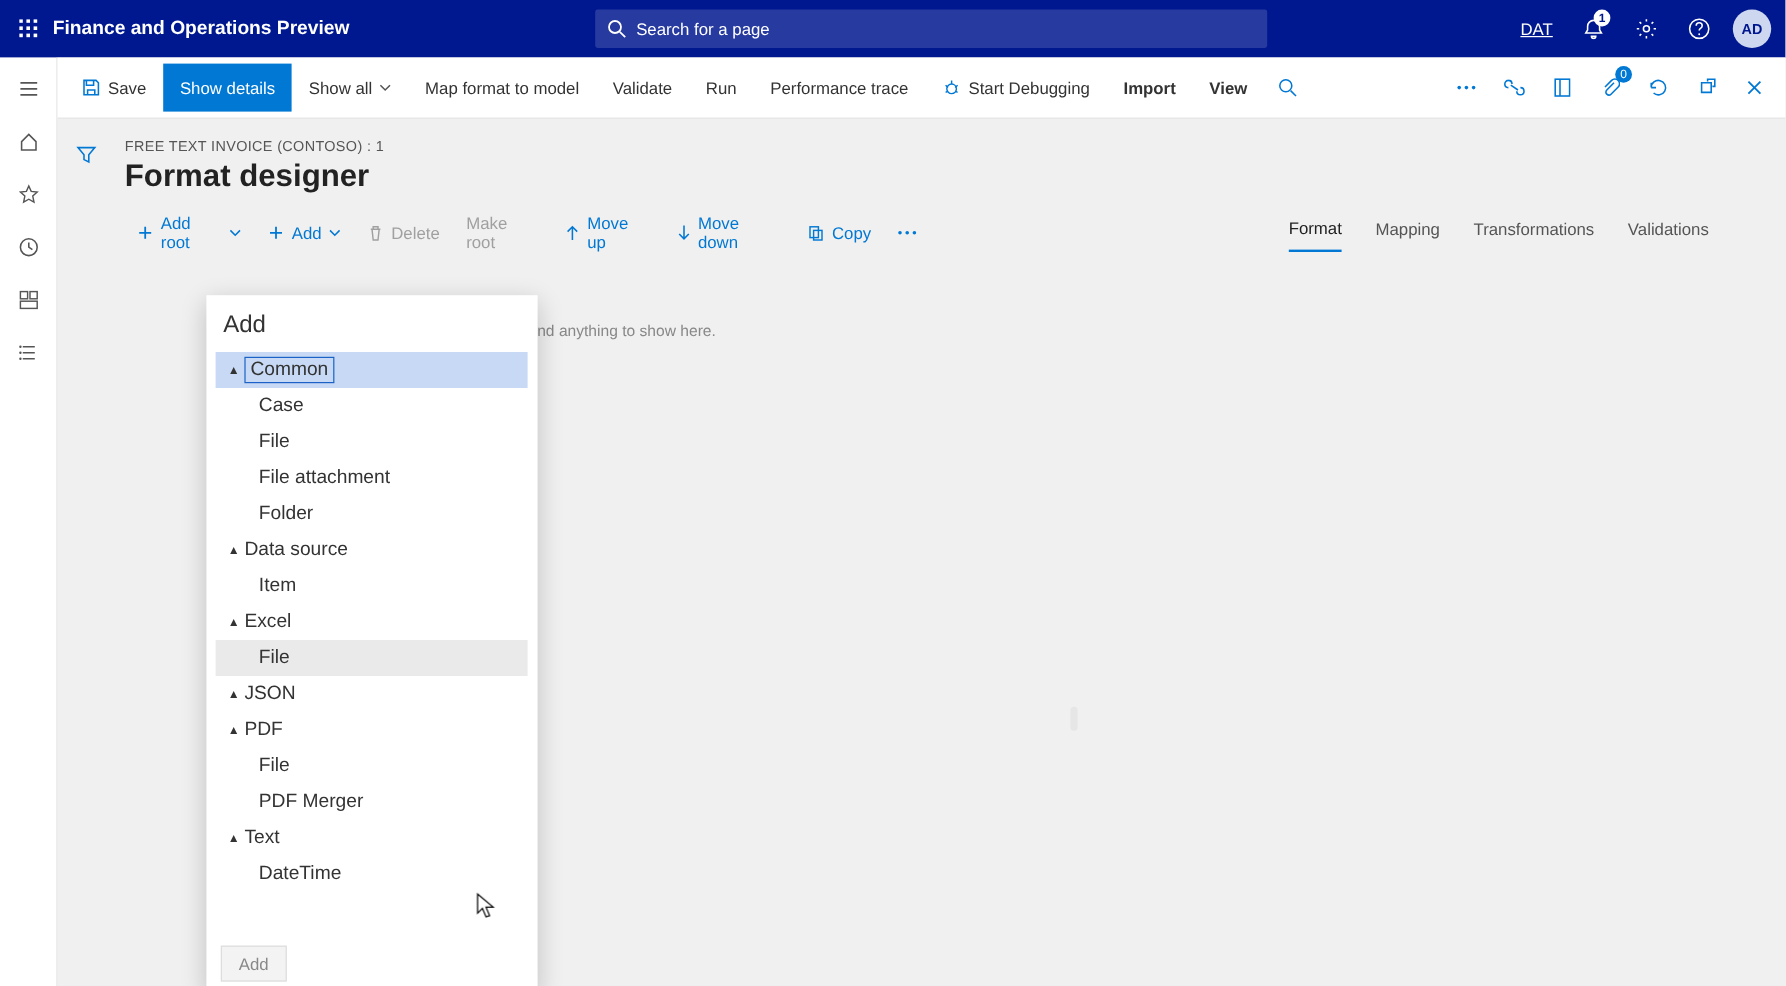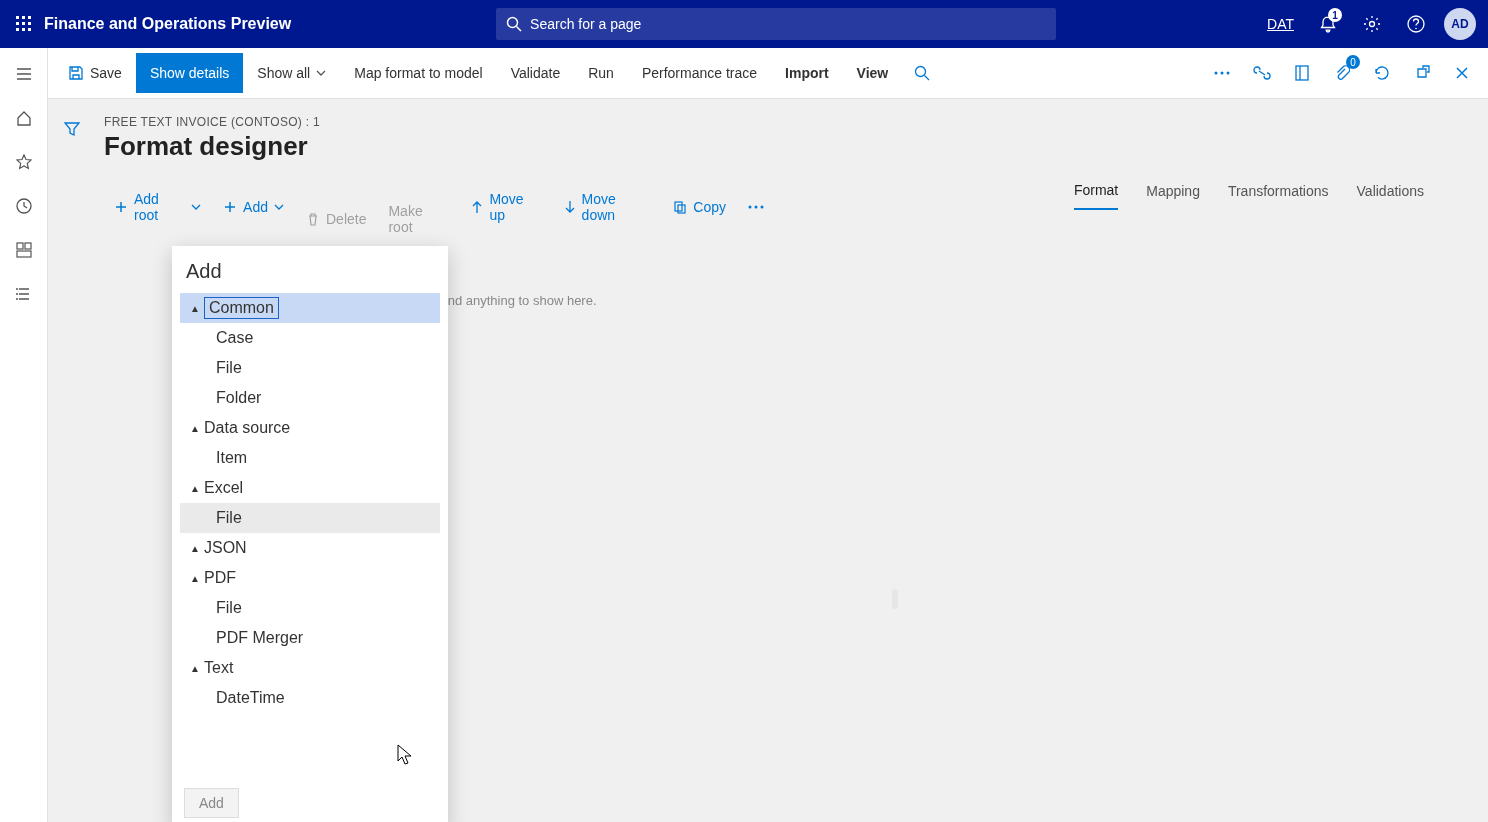--- a/index.html
+++ b/index.html
@@ -40,21 +40,21 @@
   
   .content { flex: 1; display: flex; }
   .filter-rail { width: 48px; display: flex; justify-content: center; padding-top: 14px;}
   .filter-rail .icon { width: 32px; height: 32px; display:flex;align-items:center;justify-content:center;color:#0078d4;cursor:pointer;}
   .page { flex: 1; padding: 16px 24px 0 8px; position: relative;}
   .crumb { font-size: 12px; color: #555; letter-spacing: .3px; }
   .page-title { font-size: 26px; font-weight: 600; margin-top: 2px; color: #222;}
   
   .toolbar-row { display:flex; align-items:center; margin-top: 16px; gap: 2px;}
   .toolbar-row .tb { height: 32px; padding: 0 10px; display:flex; align-items:center; gap:6px; font-size:14px; color:#0078d4; cursor:pointer;}
-  .toolbar-row .tb.disabled { color:#a0a0a0; cursor:default;margin-top:25px;}
+  .toolbar-row .tb.disabled { color:#a0a0a0; cursor:default;}
   .toolbar-row .tb svg { flex-shrink:0;}
   
   .tabs-row { display:flex; gap:28px; margin-left: auto; padding-right: 40px; align-items: center;}
   .tabs-row .tab { font-size:14px; color:#555; padding: 4px 0 10px; cursor:pointer;}
   .tabs-row .tab.active { color:#222; border-bottom: 2px solid #0078d4;}
   
   .row2 { display:flex; margin-top:0; align-items:flex-start;}
   .row2 .left-col { flex:0 0 670px;}
   .row2 .right-col { flex:1;}
   
@@ -196,20 +196,27 @@
         </div>
       <div class="btn">
           <span>Validate</span>
         </div>
       <div class="btn">
           <span>Run</span>
         </div>
       <div class="btn">
           <span>Performance trace</span>
         </div>
+      <div class="btn">
+        <svg width="16" height="16" viewBox="0 0 16 16">
+            <circle cx="8" cy="9" r="4" fill="none" stroke="#0078d4" stroke-width="1.2"></circle>
+            <path d="M8 2v3M3 6l2 2M13 6l-2 2M3 12l2-1M13 12l-2-1" stroke="#0078d4" stroke-width="1.2"></path>
+          </svg>
+        <span>Start Debugging</span>
+      </div>
       <div class="btn bold">
           <span>Import</span>
         </div>
       <div class="btn bold">
           <span>View</span>
         </div>
       <div class="btn icon-only">
         <svg width="16" height="16" viewBox="0 0 16 16">
             <circle cx="6.5" cy="6.5" r="5" stroke="#0078d4" stroke-width="1.3" fill="none"></circle>
             <line x1="10.5" y1="10.5" x2="15" y2="15" stroke="#0078d4" stroke-width="1.3"></line>
@@ -351,20 +358,23 @@
             <span class="caret">▲</span>
             <span class="label">Common</span>
           </div>
         <div class="tree-row level1">
             <span>Case</span>
           </div>
         <div class="tree-row level1">
             <span>File</span>
           </div>
         <div class="tree-row level1">
+            <span>File attachment</span>
+          </div>
+        <div class="tree-row level1">
             <span>Folder</span>
           </div>
         <div class="tree-row level0">
             <span class="caret">▲</span>
             <span>Data source</span>
           </div>
         <div class="tree-row level1">
             <span>Item</span>
           </div>
         <div class="tree-row level0">

